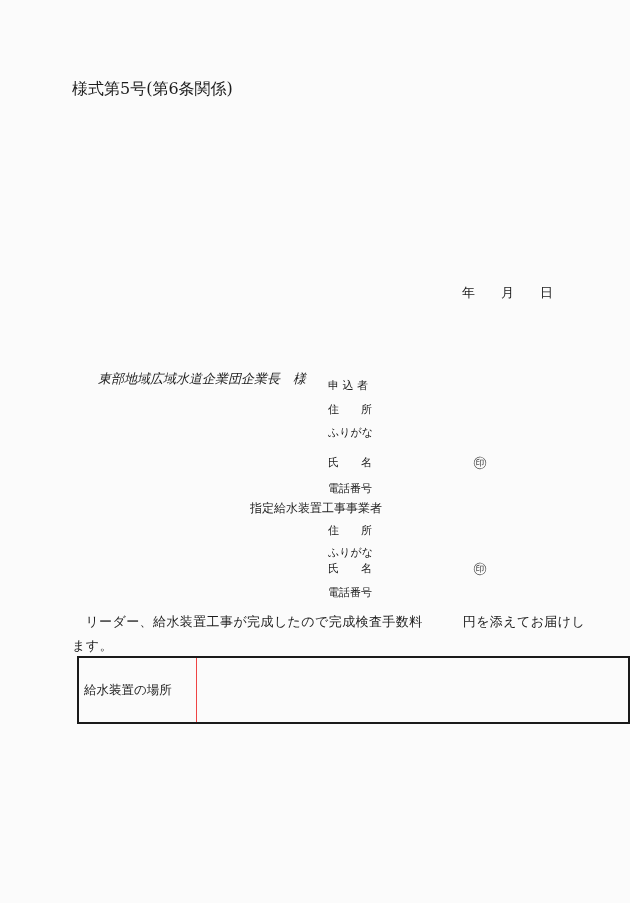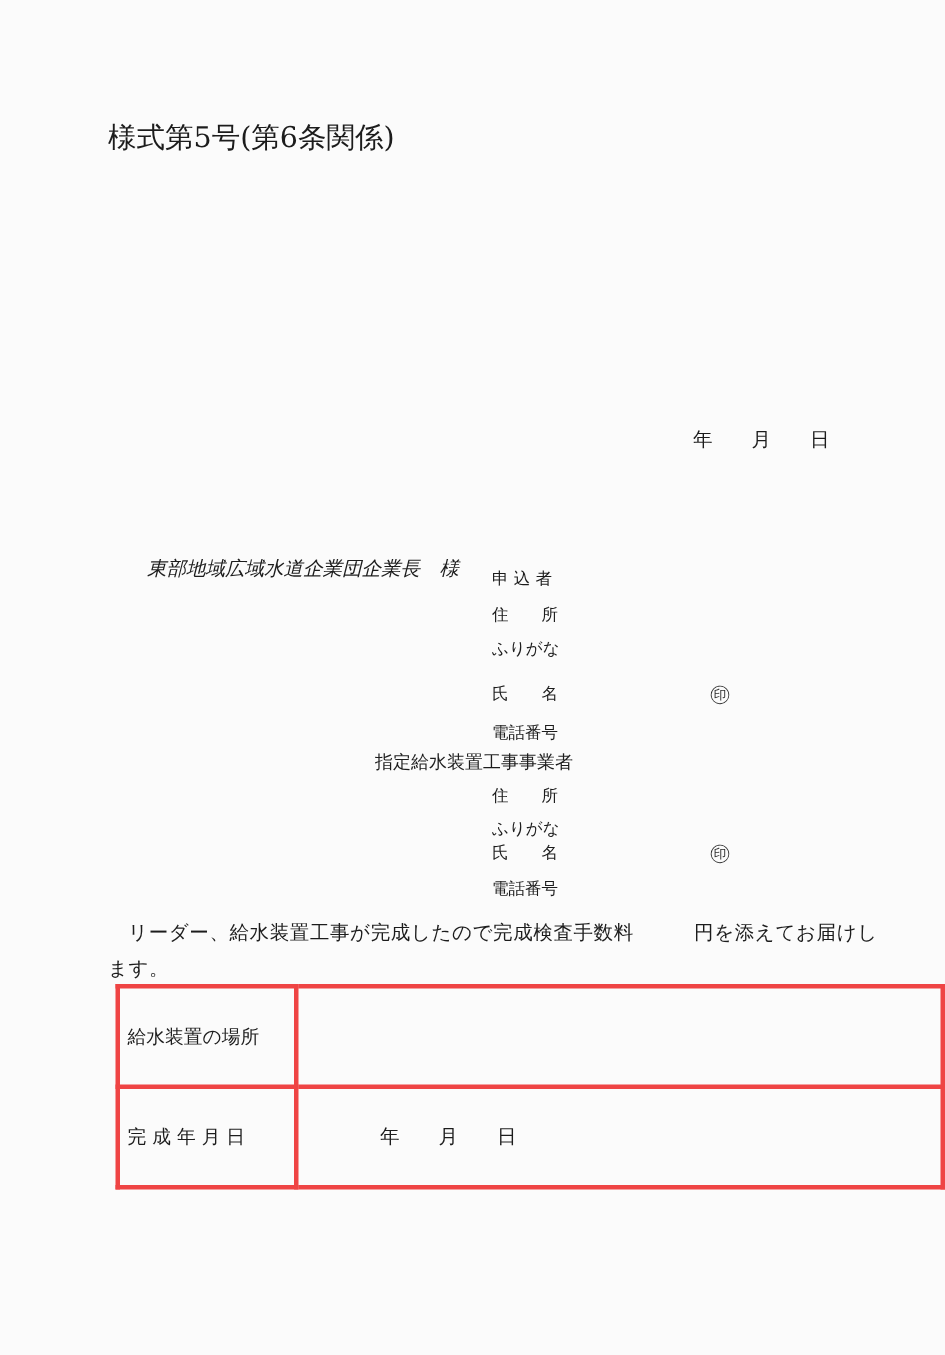--- a/index.html
+++ b/index.html
@@ -7,21 +7,21 @@
     position: relative;
     width: 630px;
     height: 903px;
     background: #fbfbfb;
     font-family: "DejaVu Serif", "Liberation Serif", serif;
     color: #1c1c1c;
     overflow: hidden;
   }
   .abs { position: absolute; white-space: pre; }
 
-  .form-number { left: 72px; top: 79px; font-size: 19px; }
+  .form-number { left: 72px; top: 79px; font-size: 16px; }
 
   
   .approval-table {
     position: absolute; left: 246px; top: 95px;
     border-collapse: collapse; table-layout: fixed;
     border: 2px solid #1a1a1a;
   }
   .approval-table td {
     border: 1px solid #4a4a4a;
     width: 60px; font-size: 12px; text-align: center;
@@ -45,21 +45,21 @@
 
   .body-text { left: 72px; font-size: 13px; letter-spacing: 0.4px; }
 
   
   .detail-table {
     position: absolute; left: 77px; top: 656px;
     border-collapse: collapse; table-layout: fixed;
     border: 2px solid #1a1a1a;
   }
   .detail-table td {
-    border: 3px solid #ef4444;
+    border: 1px solid #ef4444;
     font-size: 13px; height: 32px; vertical-align: middle; padding: 16px;
   }
   .detail-table .label-cell { width: 96px; padding-left: 5px; font-size: 12.5px; white-space: pre; }
   .detail-table .value-cell { width: 380px; padding-left: 54px; white-space: pre; }
 </style>
 </head>
 <body>
 
 <div class="page">
 
@@ -87,20 +87,16 @@
 
   <div class="abs body-text" style="top:613px;">　リーダー、給水装置工事が完成したので完成検査手数料　　　円を添えてお届けし</div>
   <div class="abs body-text" style="top:637px;">ます。</div>
 
   <table class="detail-table">
     <tbody>
         <tr>
       <td class="label-cell">給水装置の場所</td>
       <td class="value-cell"></td>
     </tr>
-    <tr>
-      <td class="label-cell">完 成 年 月 日</td>
-      <td class="value-cell">年　　月　　日</td>
-    </tr>
   </tbody>
     </table>
 
 </div>
 
 </body></html>

